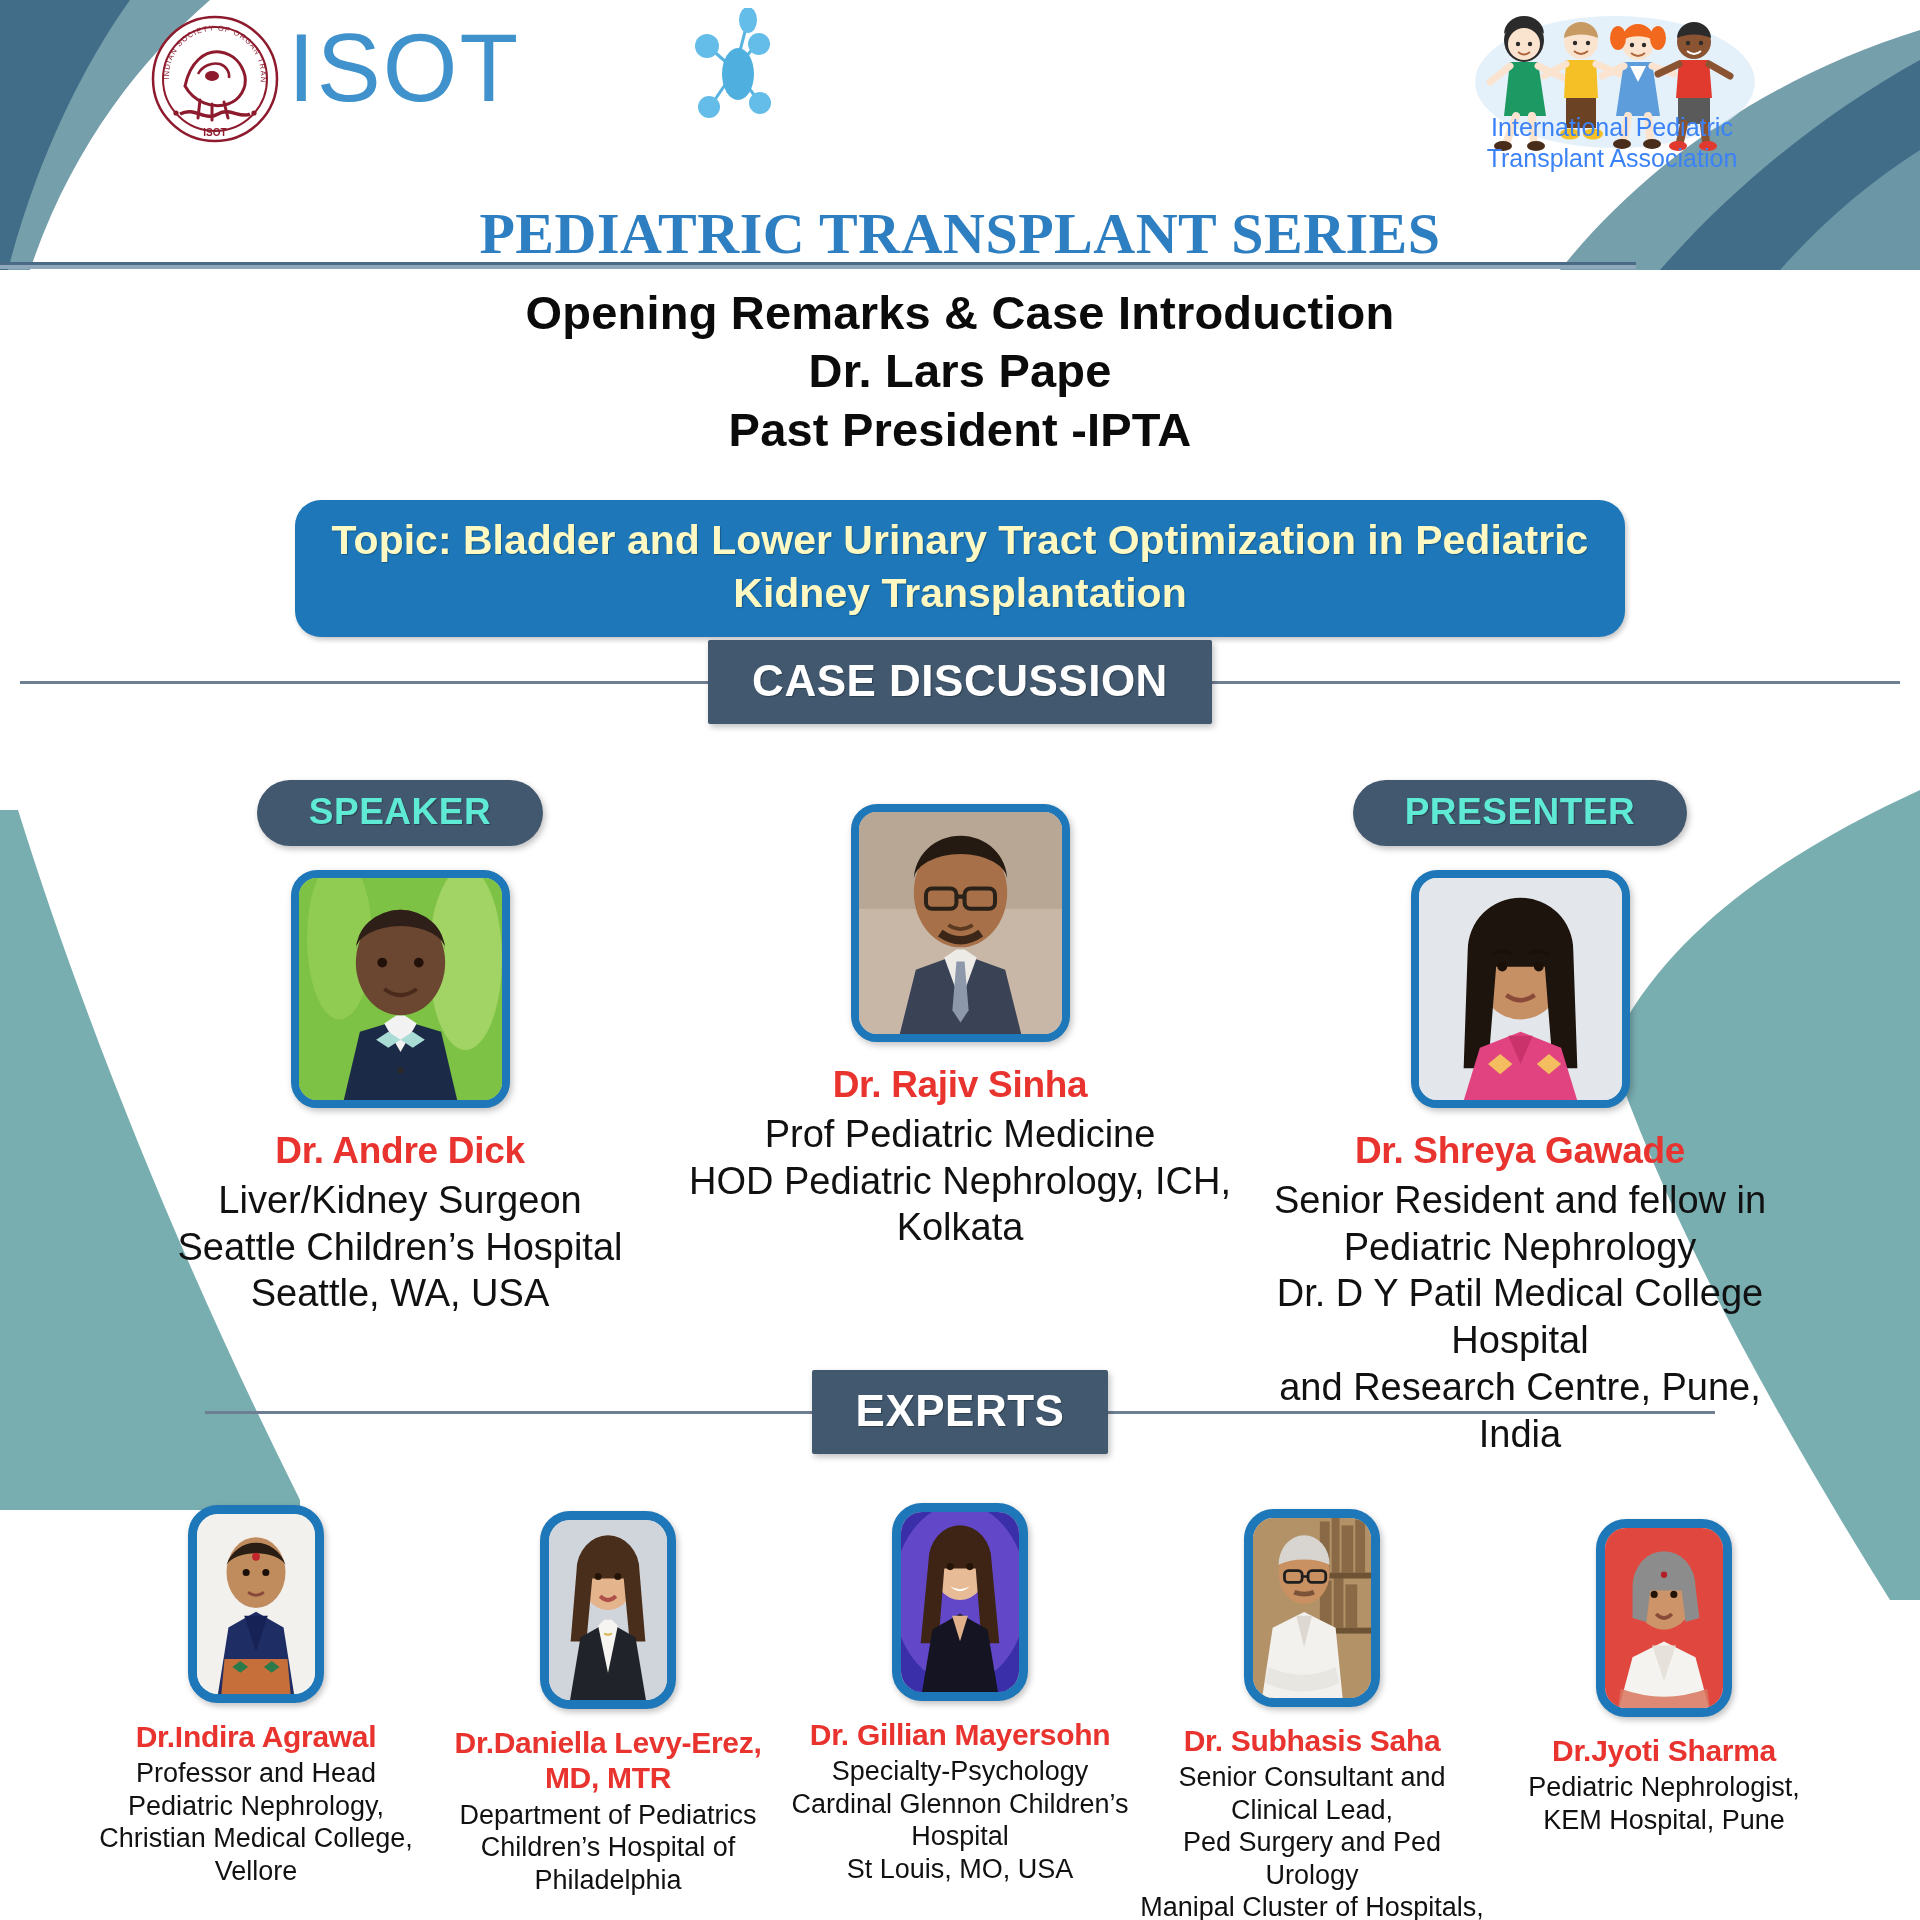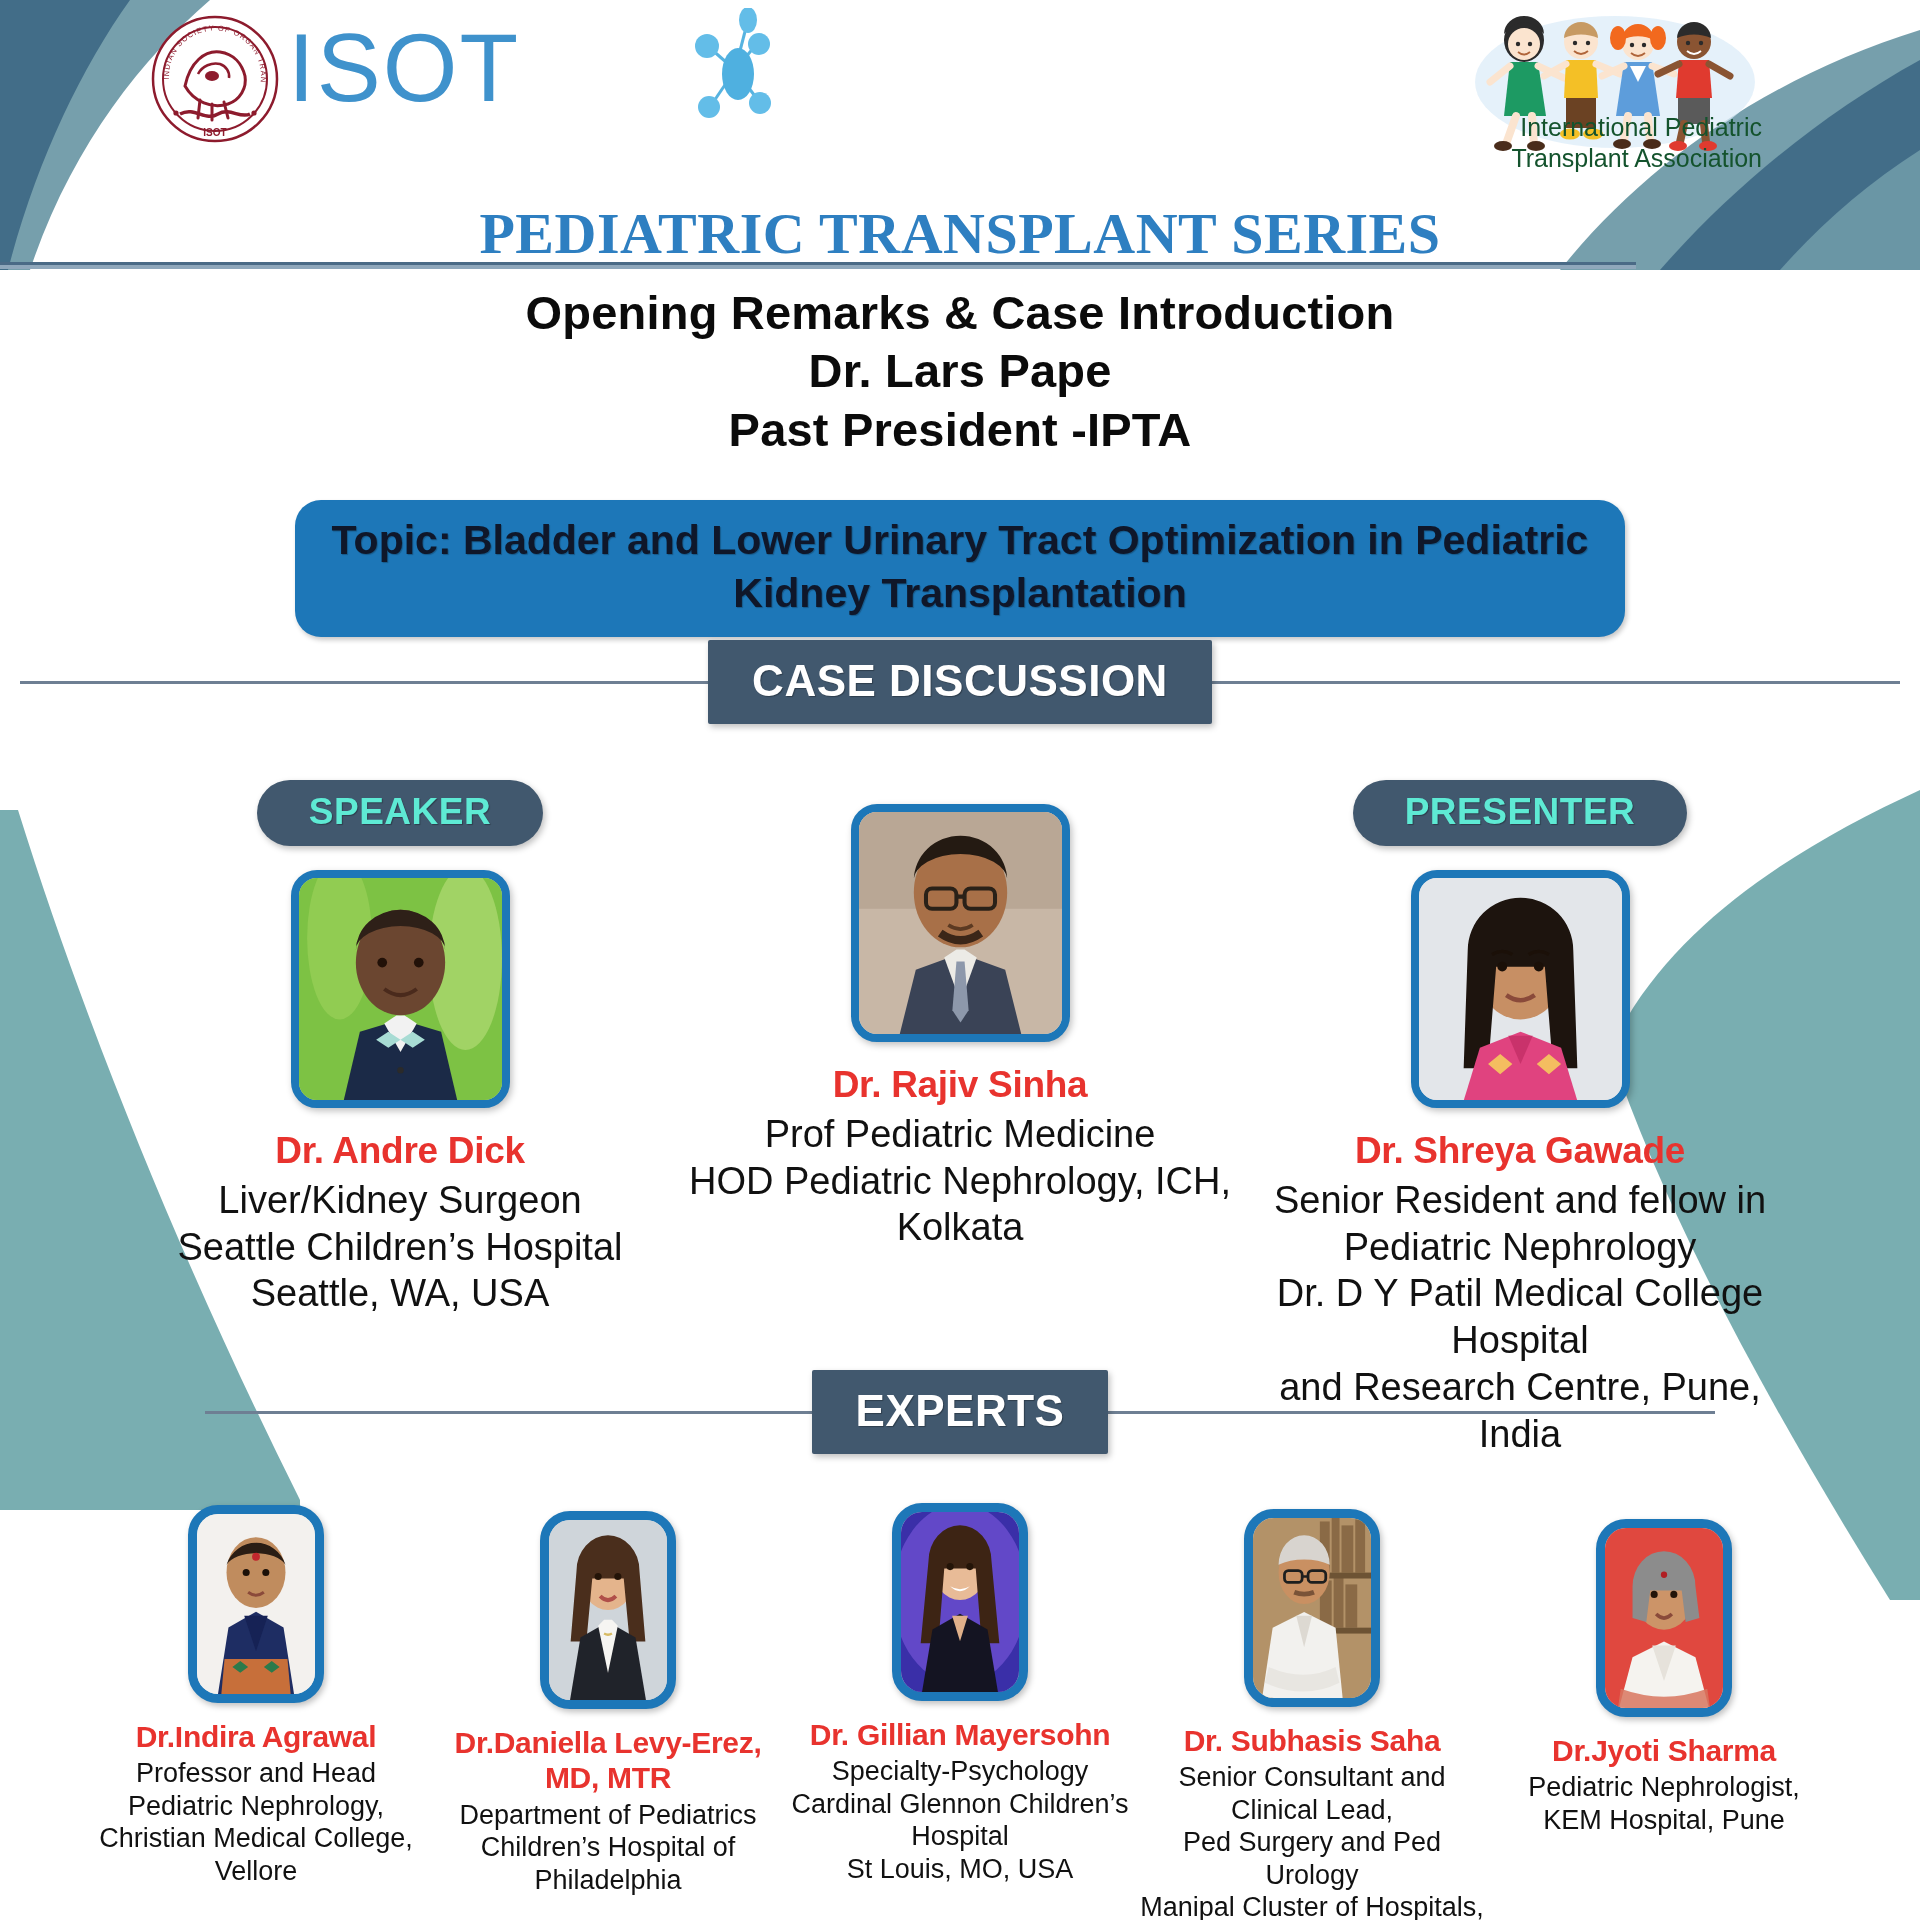--- a/index.html
+++ b/index.html
@@ -32,43 +32,43 @@
   .isot-word{
     position:absolute;left:288px;top:20px;
     font-family:"Liberation Sans",sans-serif;
     font-size:96px;font-weight:400;letter-spacing:2px;
     color:#3f92cc;line-height:1;
   }
   .mol-icon{position:absolute;left:660px;top:8px;width:150px;height:120px;}
   .ipta-logo{position:absolute;left:1460px;top:4px;width:310px;height:170px;}
   .ipta-text{
     position:absolute;left:1462px;top:112px;width:300px;
-    font-size:25px;line-height:1.22;color:#14532d;
-    text-align:right;font-weight:400;
+    font-size:25px;line-height:1.22;color:#3b82f6;
+    text-align:center;font-weight:400;
   }
 
   
   .series-title{
     position:absolute;left:0;right:0;top:200px;
     text-align:center;
     font-family:"Liberation Serif", serif;
     font-weight:bold;font-size:58px;color:#2e7fc1;
     letter-spacing:.5px;
   }
   .talk-block{
     position:absolute;left:0;right:0;top:284px;
     text-align:center;color:#0b0b0b;
     font-weight:bold;font-size:47px;line-height:1.24;
     letter-spacing:.2px;
   }
 
   
   .topic-wrap{position:absolute;left:0;right:0;top:500px;display:flex;justify-content:center;}
   .topic-pill{
-    background:#1d77b8;color:#0f172a;border-radius:26px;
+    background:#1d77b8;color:#fef9c3;border-radius:26px;
     font-weight:bold;font-size:41px;line-height:1.3;
     padding:14px 30px 16px;max-width:1270px;text-align:center;
     box-shadow:2px 3px 5px rgba(0,0,0,.22);
     text-shadow:1px 1px 1px rgba(0,0,0,.25);
   }
 
   
   .section{position:absolute;left:0;right:0;display:flex;align-items:center;}
   .section .rule{flex:1;height:3px;background:#6e7f93;}
   .section .rule.left{margin-right:-6px;}

